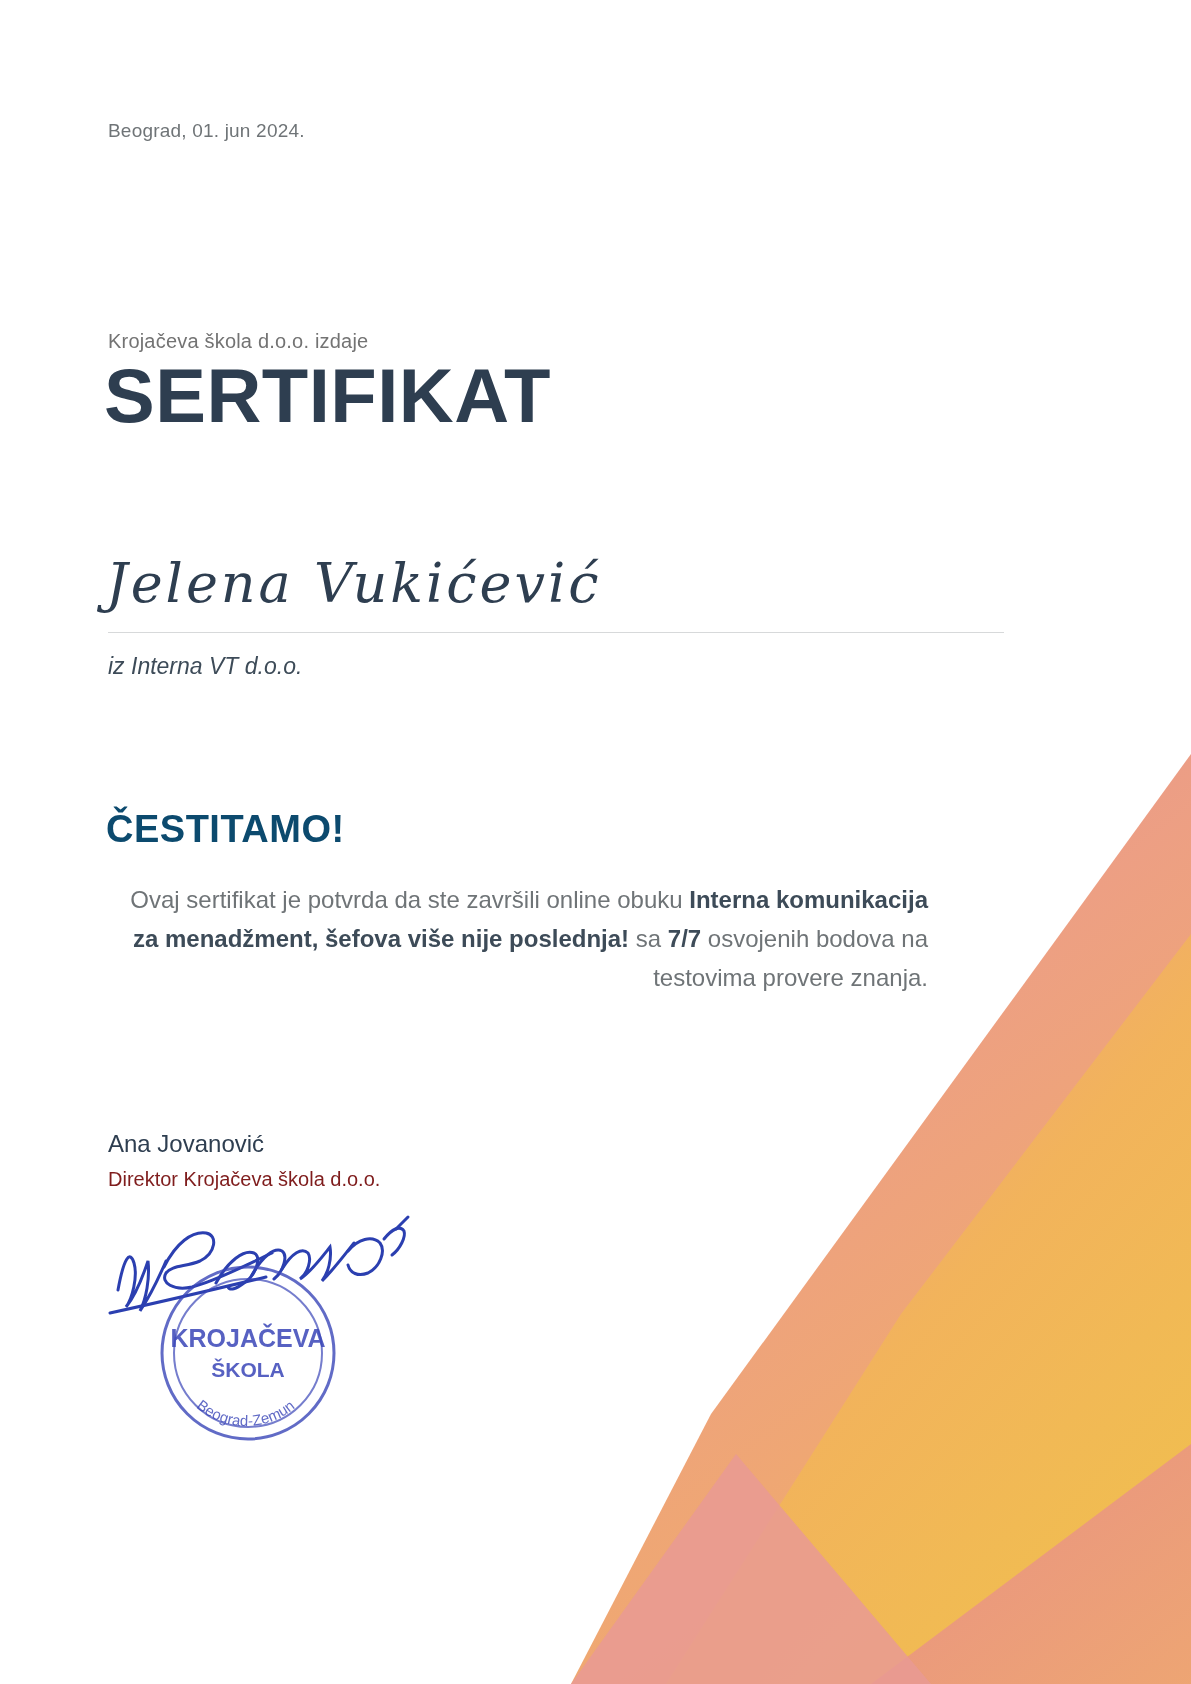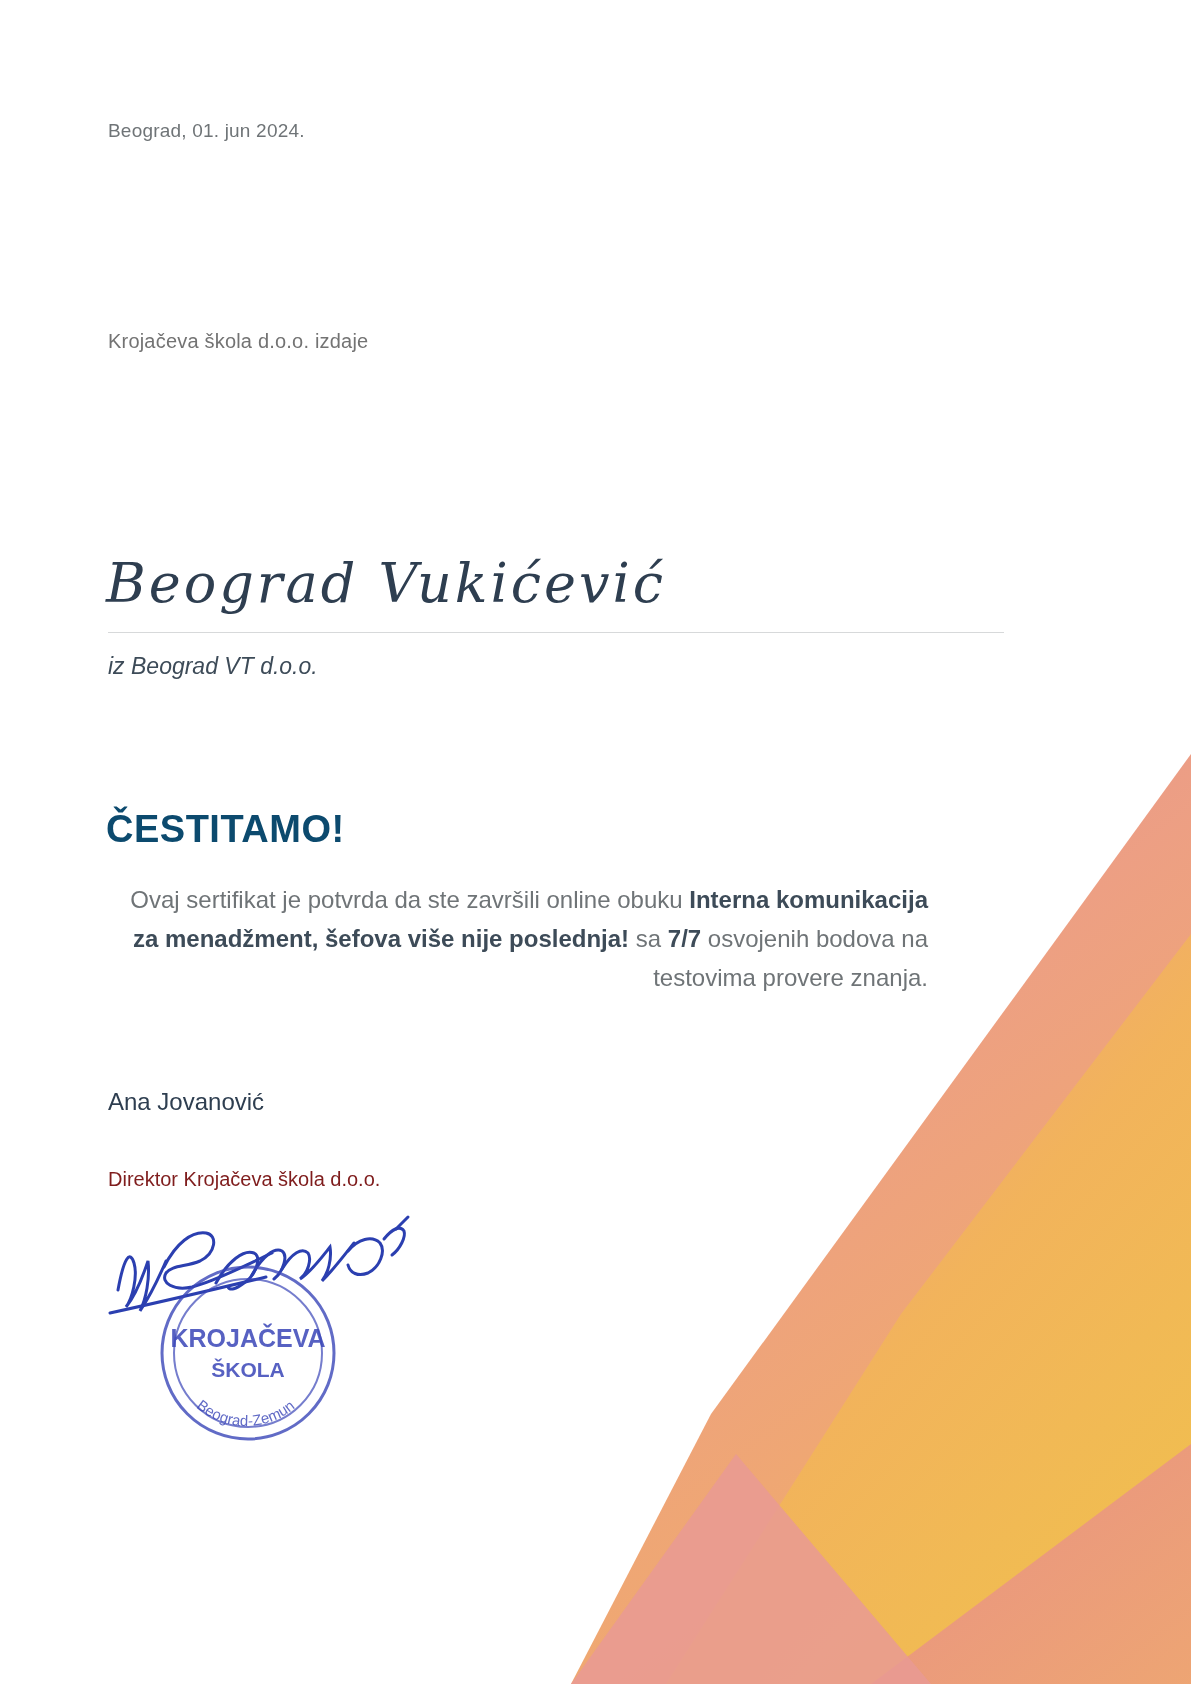--- a/index.html
+++ b/index.html
@@ -140,21 +140,21 @@
   }
   .body-text .score {
     color: #3d4b58;
     font-weight: bold;
   }
 
   
   .signer-name {
     position: absolute;
     left: 108px;
-    top: 1088px;
+    top: 1130px;
     font-size: 24px;
     color: #2e3e50;
   }
   .signer-role {
     position: absolute;
     left: 108px;
     top: 1168px;
     font-size: 20px;
     color: #7f1d1d;
   }
@@ -195,24 +195,25 @@
     <polygon points="620,0 620,930 0,930 140,660" fill="url(#gradA)" opacity="0.95"></polygon>
     <polygon points="620,180 620,930 95,930 330,560" fill="url(#gradB)" opacity="0.95"></polygon>
     <polygon points="620,690 620,930 300,930" fill="url(#gradC)" opacity="0.85"></polygon>
     <polygon points="0,930 165,700 360,930" fill="#e99a94" opacity="0.85"></polygon>
   </svg>
 
   <div class="date-line">Beograd, 01. jun 2024.</div>
 
 
   <div class="issuer">Krojačeva škola d.o.o. izdaje</div>
-
-  <div class="recipient-name">Beograd Vukićević</div>
+  <div class="cert-title">SERTIFIKAT</div>
+
+  <div class="recipient-name">Jelena Vukićević</div>
   <div class="recipient-rule"></div>
-  <div class="recipient-company">iz Beograd VT d.o.o.</div>
+  <div class="recipient-company">iz Interna VT d.o.o.</div>
 
   <div class="congrats">ČESTITAMO!</div>
   <div class="body-text">
     <span>Ovaj sertifikat je potvrda da ste završili online obuku </span><b>Interna komunikacija za menadžment, šefova više nije poslednja!</b><span> sa </span><span class="score">7/7</span><span> osvojenih bodova na testovima provere znanja.</span>
   </div>
 
   <div class="signer-name">Ana Jovanović</div>
   <div class="signer-role">Direktor Krojačeva škola d.o.o.</div>
 
   <svg class="signature-area" viewBox="0 0 340 250">

